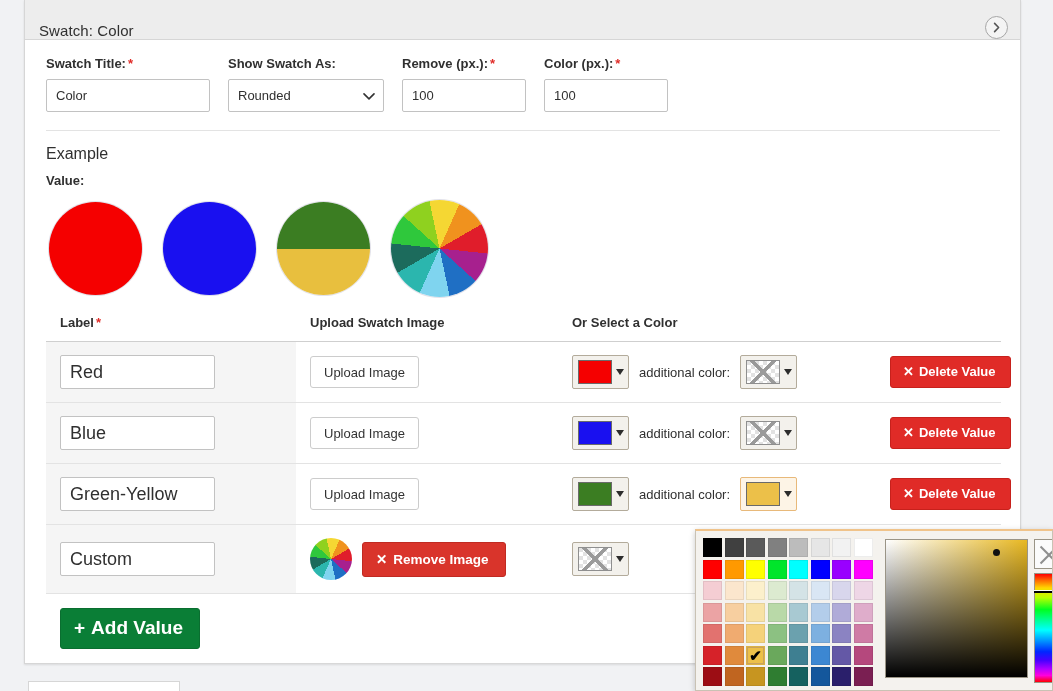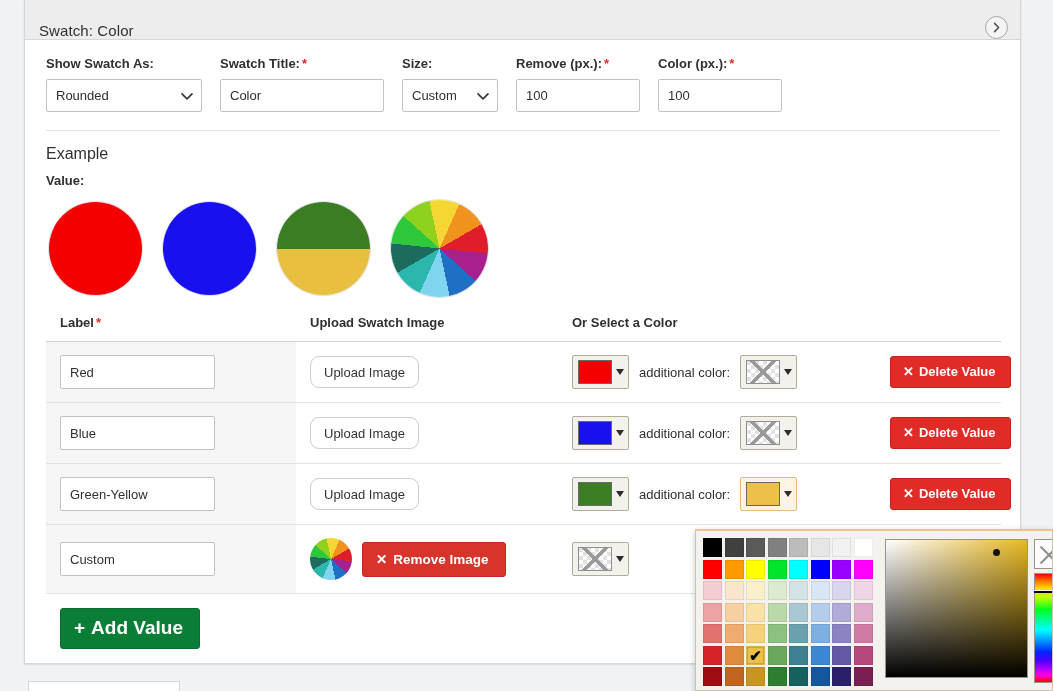--- a/index.html
+++ b/index.html
@@ -159,31 +159,31 @@
   .col1 { width: 250px; }
   .col2 { width: 262px; }
   .col3 { width: 318px; }
   .col4 { width: 125px; }
 
   .txt-input {
     width: 155px; height: 34px;
     border: 1px solid #c2c2c2;
     border-radius: 2px;
     background: #fff;
-    font-size: 13px; color: #303030;
+    font-size: 18px; color: #303030;
     padding: 0 9px;
     font-family: "Liberation Sans", sans-serif;
   }
   .btn-upload {
     height: 32px;
     border: 1px solid #cccccc;
     background: #ffffff;
     color: #333333;
     font-size: 13px;
-    border-radius: 9px;
+    border-radius: 3px;
     padding: 0 13px;
     cursor: pointer;
     font-family: "Liberation Sans", sans-serif;
   }
   .btn-del {
     background: #e02b27;
     border: 1px solid #c7211c;
     color: #fff;
     font-size: 13px;
     font-weight: 600;
@@ -391,49 +391,38 @@
             <path d="M3.6 1.4 L7.6 5.5 L3.6 9.6" fill="none" stroke="#555" stroke-width="1.6" stroke-linecap="round" stroke-linejoin="round"></path>
           </svg>
         </div>
       </div>
     </div>
 
     <div class="form-area">
       <div class="fields">
 
         <div class="field">
+          <label class="field-label">
+            <span>Swatch Title:</span><span class="req">*</span>
+          </label>
+          <input class="ctl w-title" type="text" value="Color" style="">
+        </div>
+
+        <div class="field">
           <label class="field-label">Show Swatch As:</label>
           <div class="select-wrap">
             <div class="ctl w-show">Rounded</div>
             <span class="caret">
               <svg width="12" height="8" viewBox="0 0 12 8">
                   <path d="M1 1.4 L6 6.4 L11 1.4" fill="none" stroke="#333" stroke-width="1.6" stroke-linecap="round" stroke-linejoin="round"></path>
                 </svg>
             </span>
           </div>
         </div>
 
-        <div class="field">
-          <label class="field-label">
-            <span>Swatch Title:</span><span class="req">*</span>
-          </label>
-          <input class="ctl w-title" type="text" value="Color" style="">
-        </div>
-
-        <div class="field">
-          <label class="field-label">Size:</label>
-          <div class="select-wrap">
-            <div class="ctl w-size">Custom</div>
-            <span class="caret">
-              <svg width="12" height="8" viewBox="0 0 12 8">
-                  <path d="M1 1.4 L6 6.4 L11 1.4" fill="none" stroke="#333" stroke-width="1.6" stroke-linecap="round" stroke-linejoin="round"></path>
-                </svg>
-            </span>
-          </div>
-        </div>
 
         <div class="field">
           <label class="field-label">
             <span>Remove (px.):</span><span class="req">*</span>
           </label>
           <input class="ctl w-num" type="text" value="100" style="">
         </div>
 
         <div class="field">
           <label class="field-label">

